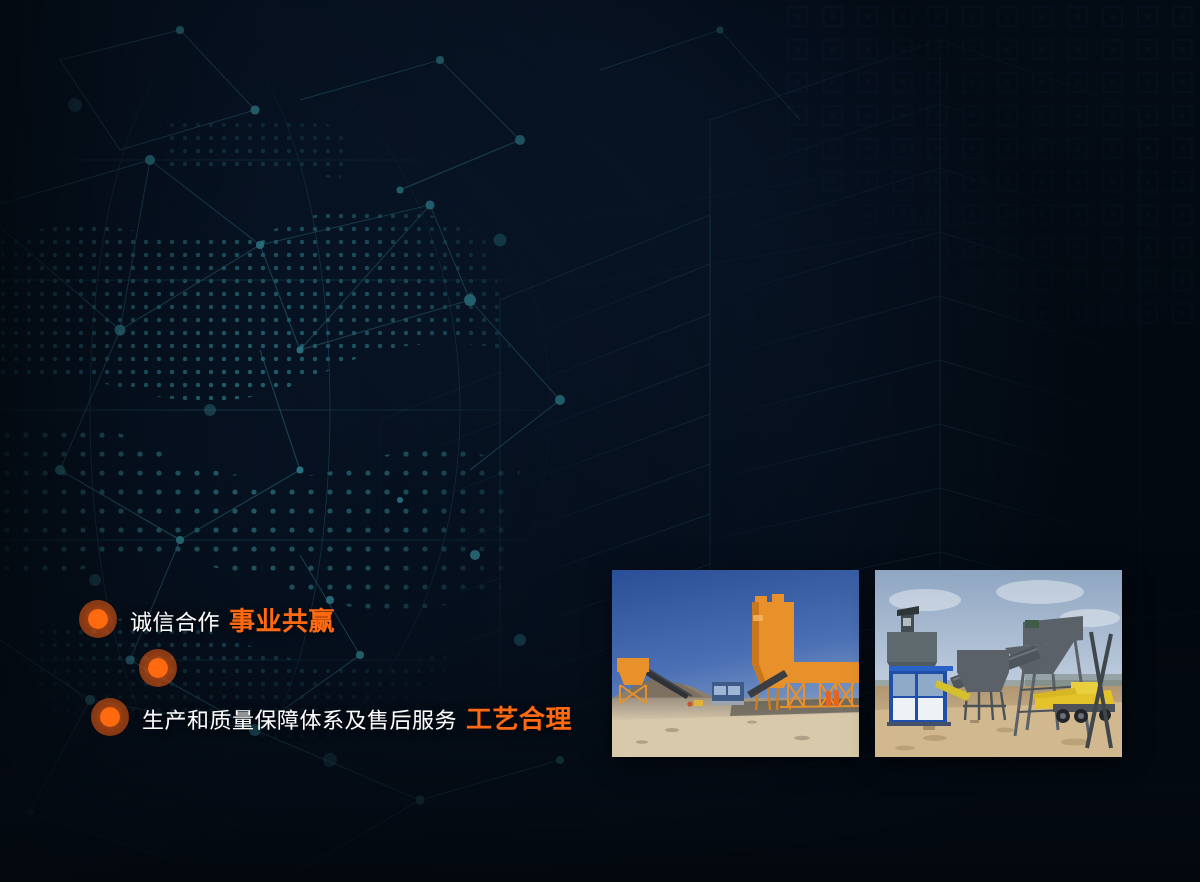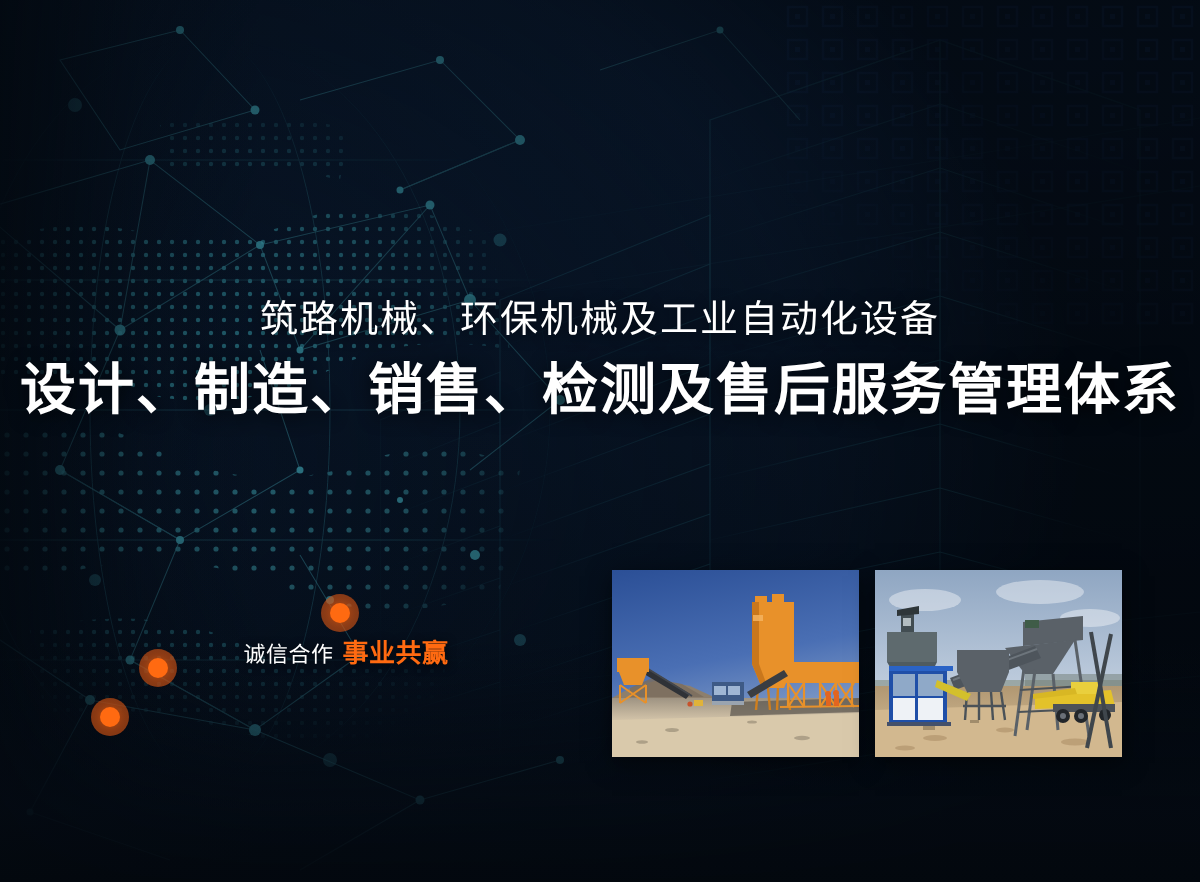--- a/index.html
+++ b/index.html
@@ -139,21 +139,21 @@
   }
   .pt-accent{
     color:#ff6a11;
     font-size:26px;
     font-weight:700;
     letter-spacing:.5px;
     margin-left:9px;
   }
 
   
-  .row-1{ margin-left:79px;flex-direction:column; }
+  .row-1{ margin-left:79px; }
   .row-2{ margin-left:139px; }
   .row-3{ margin-left:91px; }
 
   
   .photos{
     position:absolute; left:612px; top:570px;
     z-index:6;
     display:flex;
     gap:16px;
   }
@@ -354,40 +354,39 @@
         <circle cx="520" cy="640" r="6"></circle>
         <circle cx="95" cy="580" r="6"></circle>
       </g>
     </svg>
   </div>
 
   <div class="bg-vignette"></div>
   <div class="bg-left-fade"></div>
   <div class="bg-bottom-fade"></div>
 
-  <div class="headings">
-    <div class="headline-1">筑路机械、环保机械及工业自动化设备</div>
-    <div class="headline-2">设计、制造、销售、检测及售后服务管理体系</div>
-  </div>
 
   <div class="points">
 
     <div class="point-row row-1">
       <span class="bullet"></span>
       <span class="point-text">
         <span class="pt-plain">诚信合作</span><span class="pt-accent">事业共赢</span>
       </span>
     </div>
 
     <div class="point-row row-2">
       <span class="bullet"></span>
     </div>
 
     <div class="point-row row-3">
       <span class="bullet"></span>
+      <span class="point-text">
+        <span class="pt-plain">生产和质量保障体系及售后服务</span><span class="pt-accent">工艺合理</span>
+      </span>
     </div>
 
   </div>
 
   <div class="photos">
 
     <div class="photo">
       <svg viewBox="0 0 247 187" preserveAspectRatio="none" aria-hidden="true">
         <defs>
           <linearGradient id="sky1" x1="0" y1="0" x2="0.25" y2="1">

